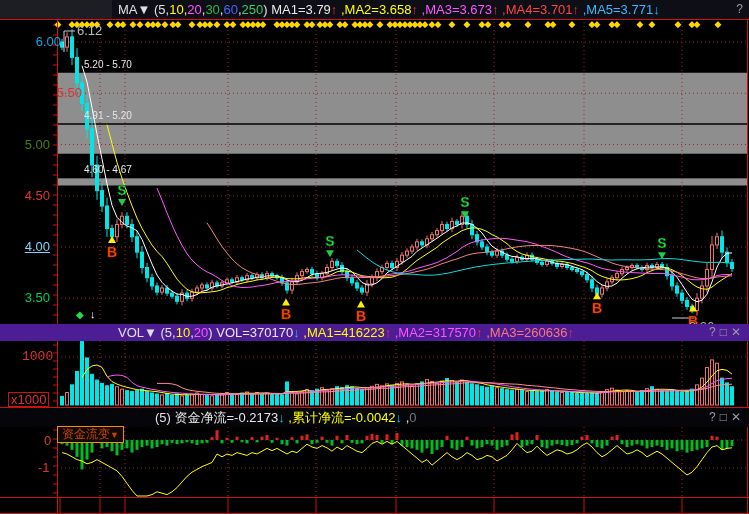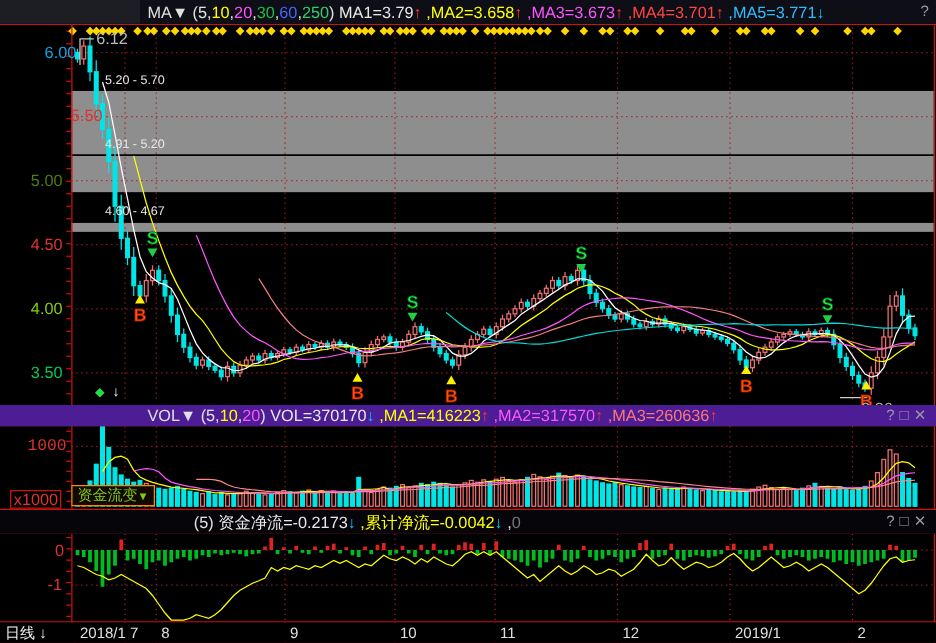--- a/index.html
+++ b/index.html
@@ -5,22 +5,22 @@
   html,body{margin:0;padding:0;background:#000;}
   .screen{position:relative;width:749px;height:514px;background:#000;overflow:hidden;
           font-family:"Liberation Sans","DejaVu Sans",sans-serif;}
   .abs{position:absolute;}
   .topbar{left:0;top:0;width:749px;height:19px;background:#0e0e16;}
   .topbar-corner{left:0;top:0;width:112px;height:19px;background:#1d1d24;}
   .hdrtext{font-size:13px;line-height:19px;white-space:nowrap;}
   .volhdr{left:0;top:324px;width:749px;height:17px;background:#4c1d95;}
   .volhdr .hdrtext{line-height:17px;font-size:13px;}
   .flowhdr{left:0;top:408px;width:749px;height:19px;background:#05050a;}
-  .flow-box{left:57px;top:388px;height:15px;padding:0 4px;border:1px solid #ff8800;
-            color:#84cc16;font-size:12px;line-height:15px;background:#120a00;}
+  .flow-box{left:57px;top:426px;height:15px;padding:0 4px;border:1px solid #ff8800;
+            color:#c2410c;font-size:12px;line-height:15px;background:#120a00;}
   .pricelabel{width:50px;text-align:right;font-size:13px;line-height:14px;}
   .bandlabel{color:#e8e8e8;font-size:10px;line-height:14px;white-space:nowrap;}
   .graylabel{color:#b8b8b8;font-size:13px;line-height:13px;}
   .redlabel{color:#dd3333;font-size:13px;line-height:13px;}
   .icons{color:#9a9aa5;font-size:12px;line-height:14px;letter-spacing:4px;}
   .datebar{left:0;top:498px;width:749px;height:16px;background:#000;}
   .datebar .dt{position:absolute;top:1px;color:#e0e0e0;font-size:12px;line-height:14px;white-space:nowrap;}
   .periodlabel{color:#f0f0f0;font-size:12px;line-height:14px;}
   svg{position:absolute;left:0;top:0;}
 </style>
@@ -783,21 +783,21 @@
     <div class="abs topbar-corner"></div>
     <div class="abs hdrtext" style="left:118px;top:0;" id="ma-header"><span style="color: rgb(224, 224, 224);">MA</span><span style="color: rgb(224, 224, 224);">▼</span><span style="color: rgb(224, 224, 224);"> (</span><span style="color: rgb(224, 224, 224);">5</span><span style="color: rgb(224, 224, 224);">,</span><span style="color: rgb(255, 255, 0);">10</span><span style="color: rgb(224, 224, 224);">,</span><span style="color: rgb(255, 85, 255);">20</span><span style="color: rgb(224, 224, 224);">,</span><span style="color: rgb(34, 187, 68);">30</span><span style="color: rgb(224, 224, 224);">,</span><span style="color: rgb(68, 102, 255);">60</span><span style="color: rgb(224, 224, 224);">,</span><span style="color: rgb(51, 204, 102);">250</span><span style="color: rgb(224, 224, 224);">) </span><span style="color: rgb(232, 232, 232);">MA1=3.79</span><span style="color: rgb(255, 51, 51);">↑</span><span style="color: rgb(255, 255, 0);"> ,MA2=3.658</span><span style="color: rgb(255, 51, 51);">↑</span><span style="color: rgb(255, 85, 255);"> ,MA3=3.673</span><span style="color: rgb(255, 51, 51);">↑</span><span style="color: rgb(255, 68, 68);"> ,MA4=3.701</span><span style="color: rgb(255, 51, 51);">↑</span><span style="color: rgb(51, 187, 255);"> ,MA5=3.771</span><span style="color: rgb(0, 204, 255);">↓</span></div>
     <div class="abs icons" style="right:2px;top:2px;">?</div>
   </div>
 
   <div id="price-labels">
       <div class="abs pricelabel" style="top: 35px; left: 11px; color: #0ea5e9;">6.00</div>
       <div class="abs pricelabel" style="top: 86.25px; left: 0px; color: rgb(221, 51, 51); padding-left: 32px;">5.50</div>
       <div class="abs pricelabel" style="top: 137.5px; left: 0px; color: #4d7c0f;">5.00</div>
       <div class="abs pricelabel" style="top: 188.75px; left: 0px; color: rgb(221, 51, 51);">4.50</div>
-      <div class="abs pricelabel" style="top: 240px; left: 0px; color: #84cc16;">4.00</div>
+      <div class="abs pricelabel" style="top: 240px; left: 0px; color: #7dd3fc; text-decoration: underline;">4.00</div>
       <div class="abs pricelabel" style="top: 291.25px; left: 0px; color: rgb(0, 204, 85);">3.50</div>
     </div>
   <div class="abs graylabel" style="left:77px;top:24px;">6.12</div>
   <div class="abs graylabel" style="left:689px;top:308px;margin-top:12px;">3.36</div>
   <div id="band-labels">
       <div class="abs bandlabel" style="left: 84px; top: 57.75px;">5.20 - 5.70</div>
       <div class="abs bandlabel" style="left: 84px; top: 109px;">4.91 - 5.20</div>
       <div class="abs bandlabel" style="left: 84px; top: 163.325px;">4.60 - 4.67</div>
     </div>
   <div class="abs" style="left:76px;top:309px;color:#22dd44;font-size:10px;">◆</div>
@@ -817,31 +817,14 @@
       <span>?</span><span>□</span><span>✕</span>
     </div>
   </div>
   <div class="abs flow-box">
     <span>资金流变</span><span style="font-size:9px;">▼</span>
   </div>
   <div class="abs hdrtext" style="left:155px;top:409px;font-size:13px;line-height:18px;" id="flow-header"><span style="color: rgb(224, 224, 224);">(5) </span><span style="color: rgb(232, 232, 232);">资金净流=-0.2173</span><span style="color: rgb(0, 204, 255);">↓</span><span style="color: rgb(255, 255, 0);"> ,累计净流=-0.0042</span><span style="color: rgb(0, 204, 255);">↓</span><span style="color: rgb(224, 224, 224);"> ,</span><span style="color: rgb(119, 119, 119);">0</span></div>
   <div class="abs redlabel" style="left:44px;top:434px;">0</div>
   <div class="abs redlabel" style="left:38px;top:461px;">-1</div>
 
-  <div class="abs datebar">
-    <div class="dt" style="left:4px;">
-      <span class="periodlabel">日线</span>
-      <span class="periodlabel">↓</span>
-    </div>
-    <div id="date-ticks">
-        <div class="dt" style="left: 64px;">2018/1</div>
-        <div class="dt" style="left: 104px;">7</div>
-        <div class="dt" style="left: 129px;">8</div>
-        <div class="dt" style="left: 232px;">9</div>
-        <div class="dt" style="left: 320px;">10</div>
-        <div class="dt" style="left: 400px;">11</div>
-        <div class="dt" style="left: 498px;">12</div>
-        <div class="dt" style="left: 588px;">2019/1</div>
-        <div class="dt" style="left: 686px;">2</div>
-      </div>
-  </div>
 
 </div>
 
 </body></html>

